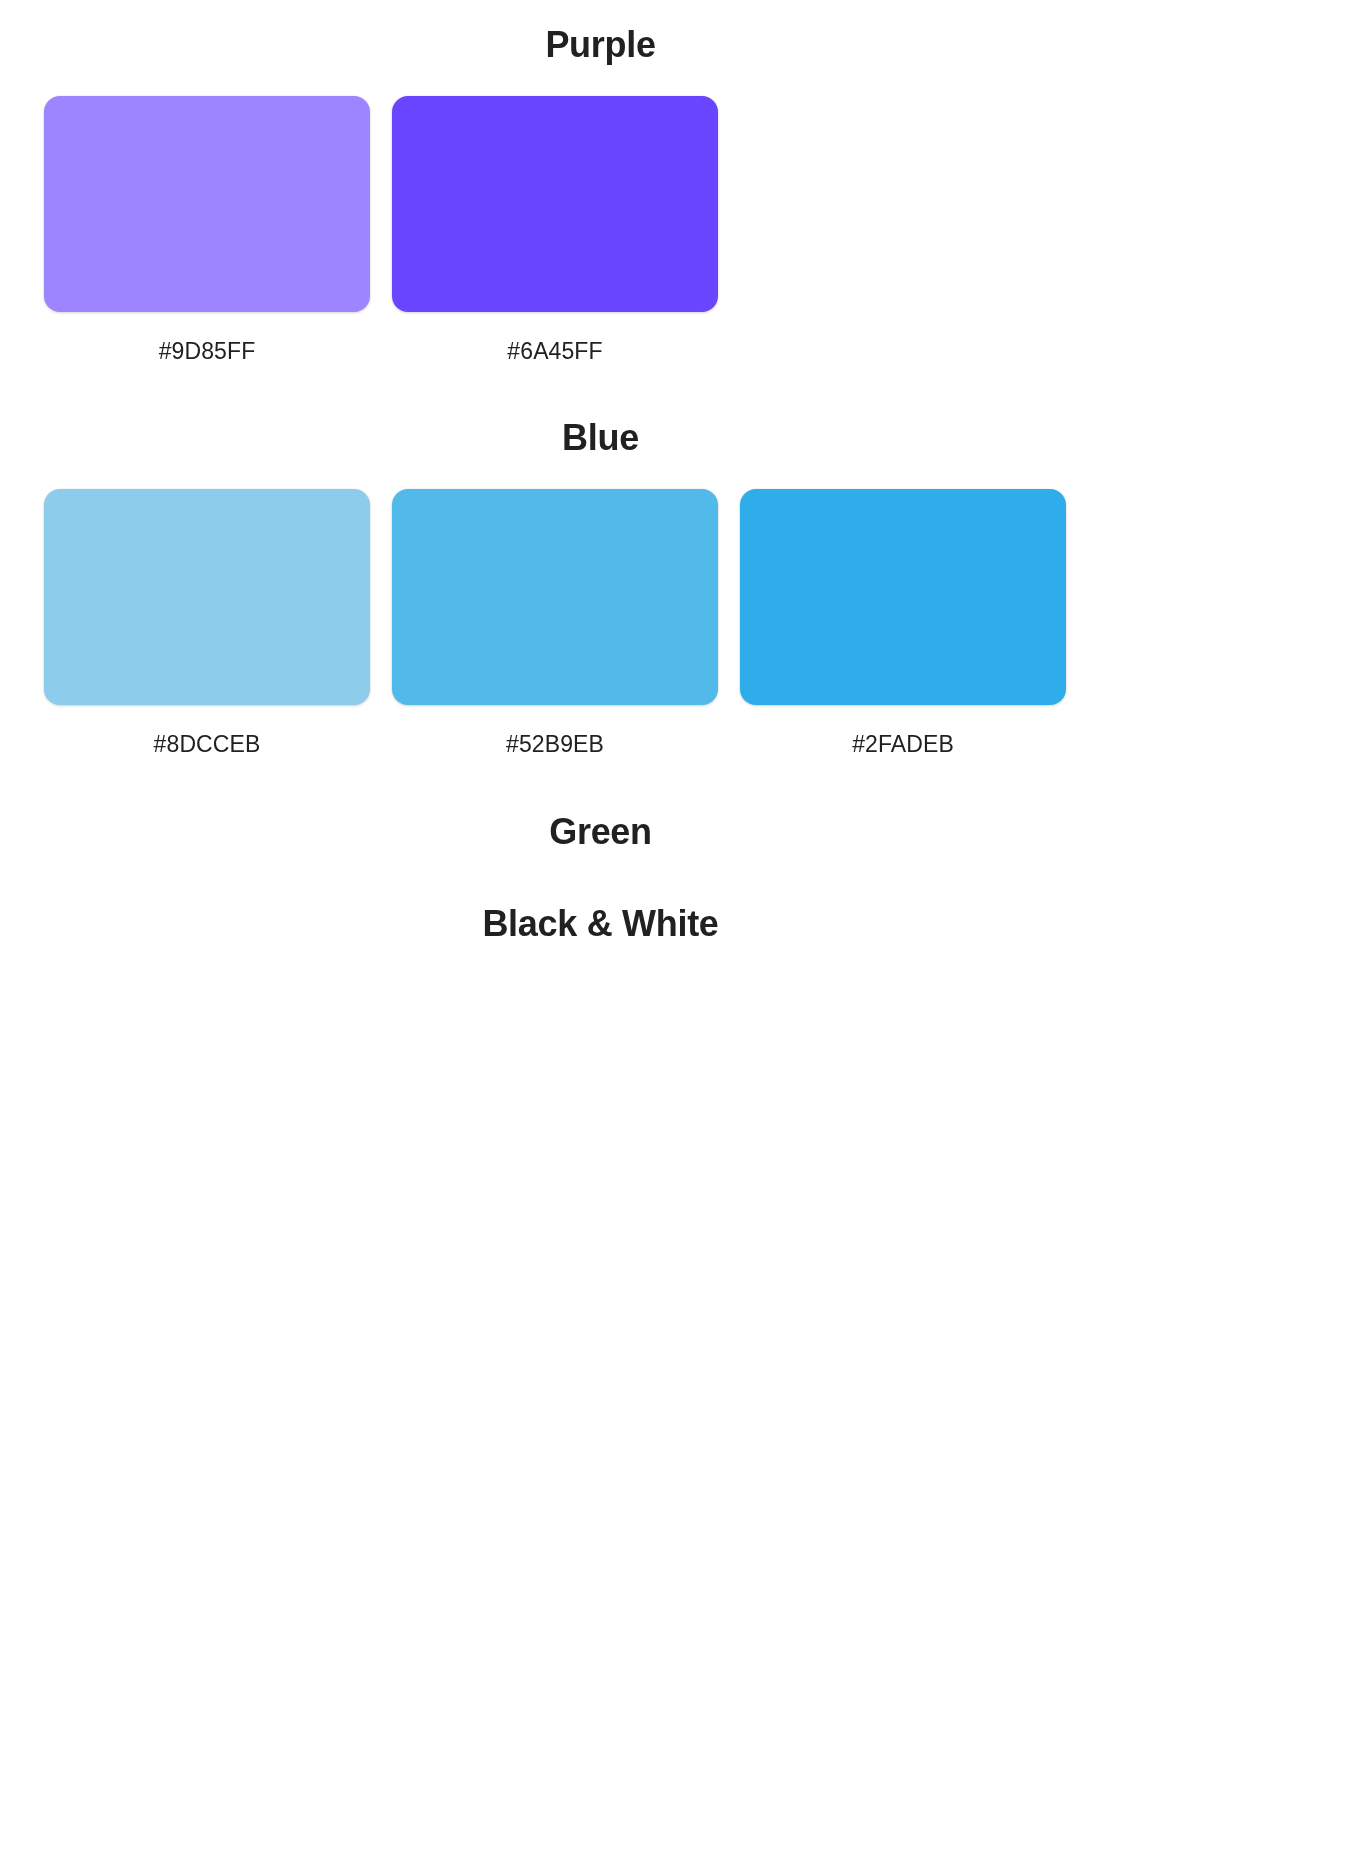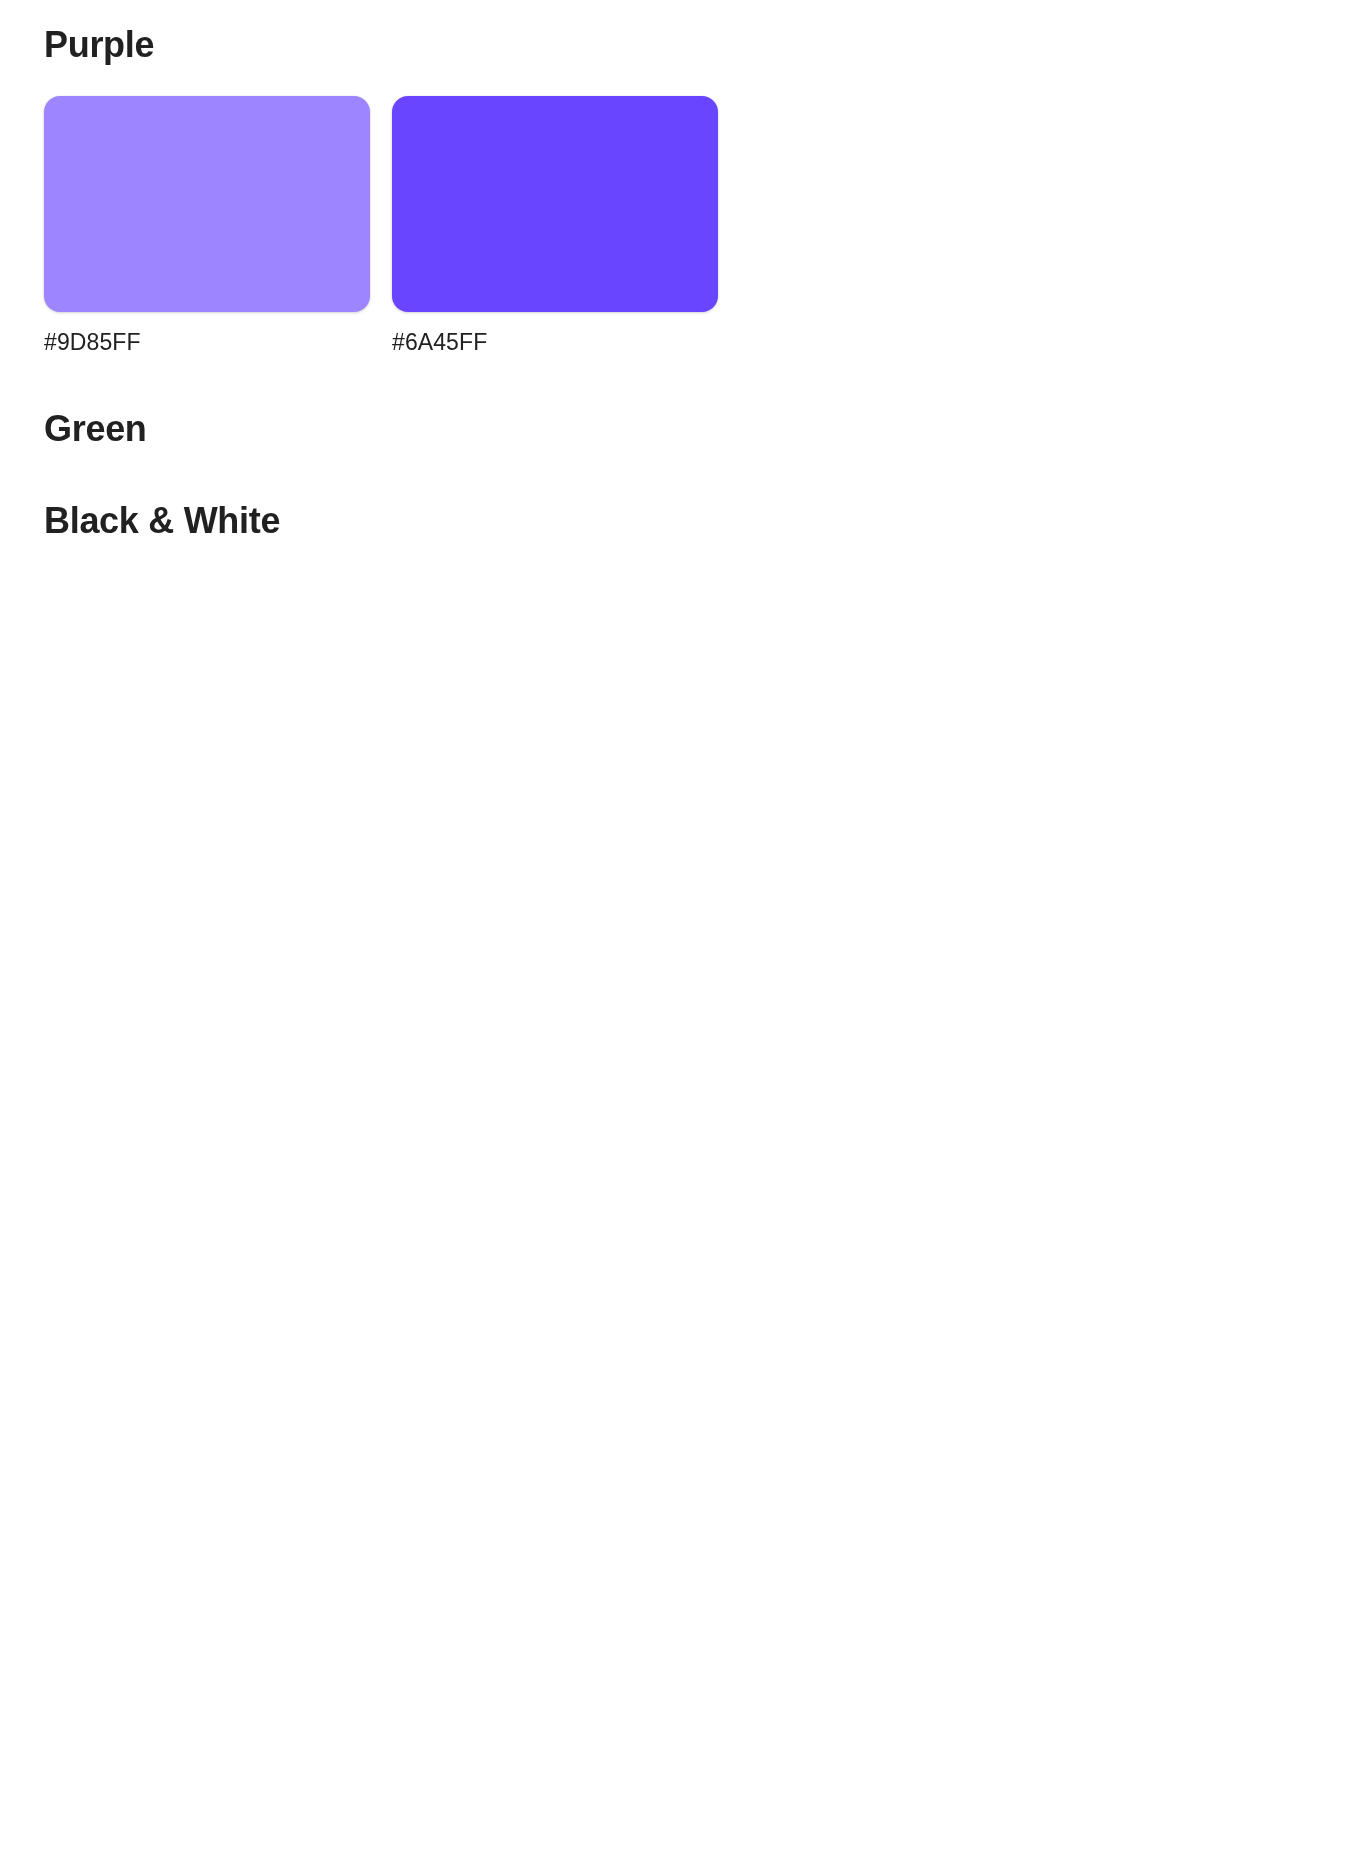--- a/index.html
+++ b/index.html
@@ -13,20 +13,21 @@
   body {
     font-family: "Liberation Sans", sans-serif;
     color: #212121;
     padding: 0;
     overflow: hidden;
   }
 
   .palette {
     width: 1201px;
     padding: 26px 44px 0 44px;
+    text-align: center;
   }
 
   .section {
     margin-bottom: 0;
   }
 
   .section-title {
     font-size: 36px;
     font-weight: 700;
     letter-spacing: -0.3px;
@@ -58,21 +59,21 @@
 
   .swatch-chip.bordered {
     box-shadow: none;
     border: 1px solid #DEDEDE;
   }
 
   .swatch-label {
     font-size: 23px;
     font-weight: 400;
     color: #212121;
-    margin-top: 17px;
+    margin-top: 26px;
     line-height: 1.2;
     letter-spacing: 0.1px;
   }
 
   .bw-row .swatch-chip {
     height: 216px;
   }
 </style>
 </head>
 <body style="background: rgb(255, 255, 255);">
@@ -85,20 +86,37 @@
           <div class="swatch-chip" style="background: rgb(157, 133, 255);"></div>
           <div class="swatch-label">#9D85FF</div>
         </div>
         <div class="swatch-cell">
           <div class="swatch-chip" style="background: rgb(106, 69, 255);"></div>
           <div class="swatch-label">#6A45FF</div>
         </div>
       </div>
     </div>
     <div class="section">
+      <h2 class="section-title">Blue</h2>
+      <div class="swatch-row">
+        <div class="swatch-cell">
+          <div class="swatch-chip" style="background: rgb(141, 204, 235);"></div>
+          <div class="swatch-label">#8DCCEB</div>
+        </div>
+        <div class="swatch-cell">
+          <div class="swatch-chip" style="background: rgb(82, 185, 235);"></div>
+          <div class="swatch-label">#52B9EB</div>
+        </div>
+        <div class="swatch-cell">
+          <div class="swatch-chip" style="background: rgb(47, 173, 235);"></div>
+          <div class="swatch-label">#2FADEB</div>
+        </div>
+      </div>
+    </div>
+    <div class="section">
       <h2 class="section-title">Green</h2>
     </div>
     <div class="section">
       <h2 class="section-title">Black &amp; White</h2>
       <div class="swatch-row bw-row">
       </div>
     </div>
   </div>
 
 </body></html>

